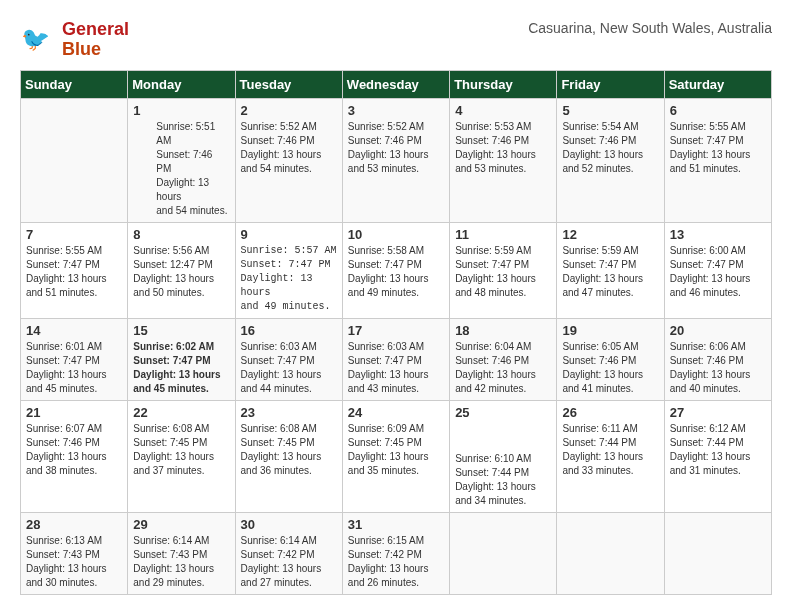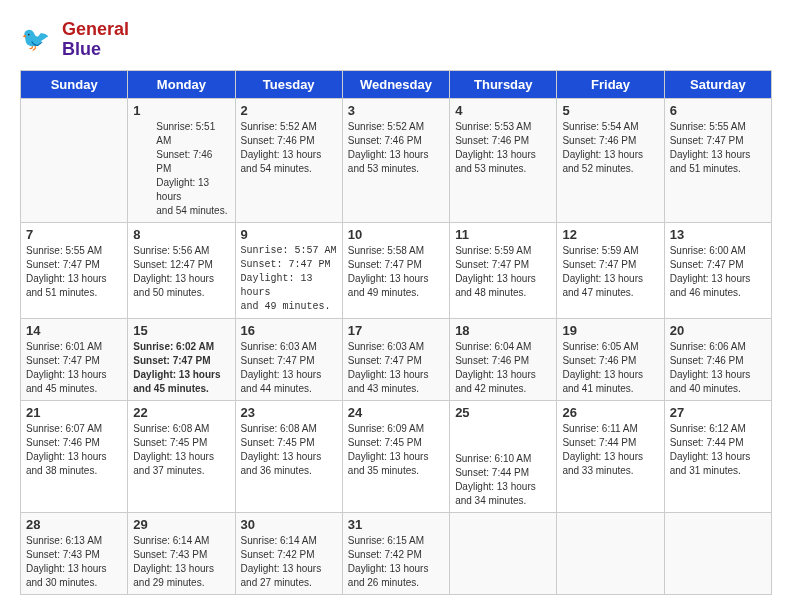--- a/index.html
+++ b/index.html
@@ -45,24 +45,24 @@
     .calendar-subtitle {
       font-size: 14px;
       color: #555;
     }
     table {
       width: 100%;
       border-collapse: collapse;
       font-size: 11px;
     }
     thead tr th {
-      background-color: #1d4ed8;
+      background-color: #14532d;
       color: #fff;
       padding: 6px 4px;
-      text-align: center;
+      text-align: left;
       font-size: 13px;
       font-weight: bold;
       border: 1px solid #ccc;
     }
     tbody tr td {
       vertical-align: top;
       padding: 4px 5px;
       border: 1px solid #ccc;
       height: 80px;
       width: 14.28%;
@@ -90,24 +90,25 @@
 </head>
 <body>
 
 <div class="header-area">
   <div class="logo">
     <svg class="logo-bird" viewBox="0 0 40 40">
       <text x="2" y="28" font-size="26" fill="#1a6fc4">🐦</text>
     </svg>
     <div class="logo-text">
       <span style="color:#b91c1c">General</span><br>
-      <span style="color:#4c1d95">Blue</span>
+      <span style="color:#c2410c">Blue</span>
     </div>
   </div>
   <div class="title-area">
+    <div class="calendar-subtitle">Casuarina, New South Wales, Australia</div>
   </div>
 </div>
 
 <table>
   <thead>
     <tr>
     <th>Sunday</th>
         <th>Monday</th>
         <th>Tuesday</th>
         <th>Wednesday</th>

